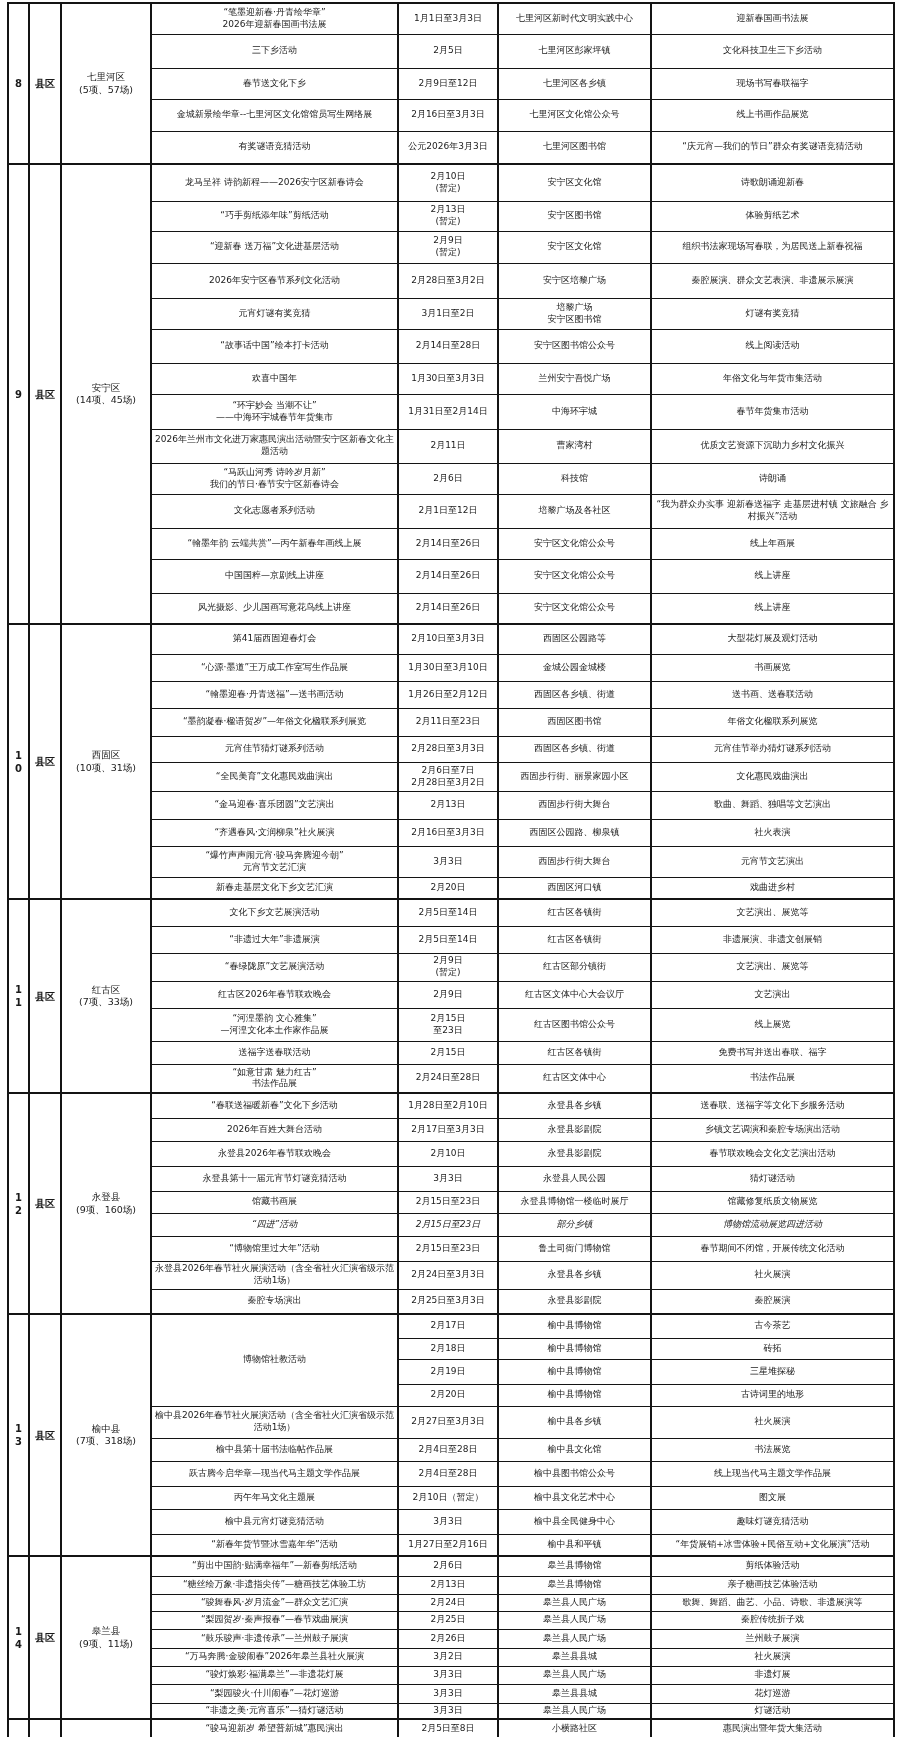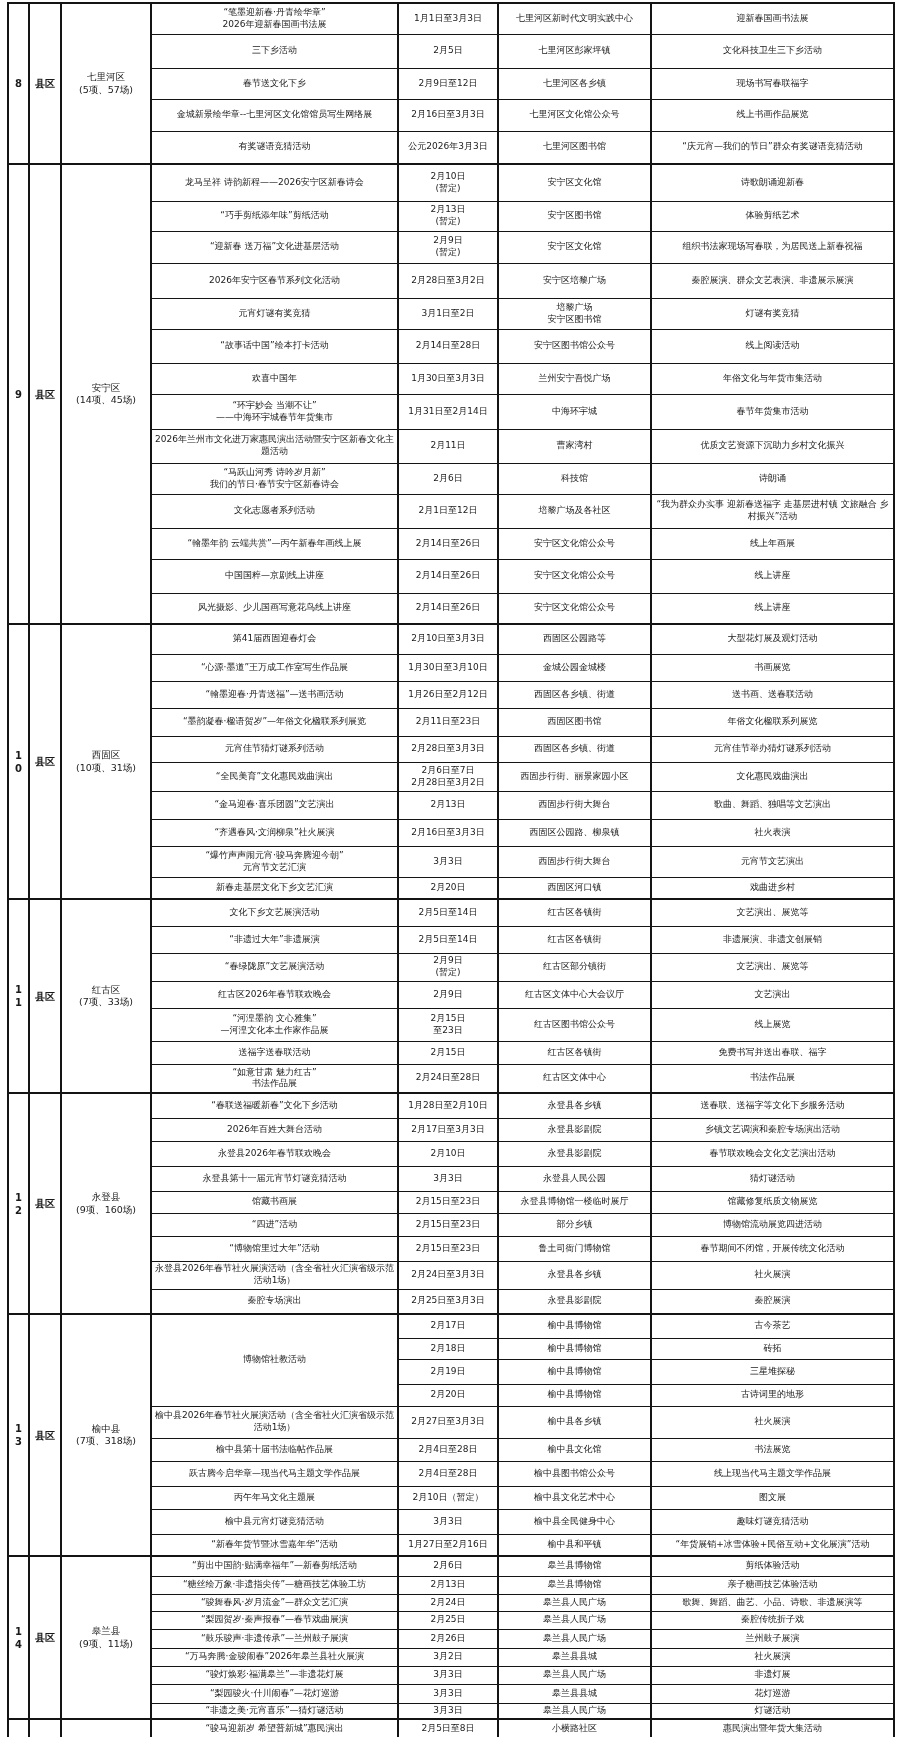--- a/index.html
+++ b/index.html
@@ -301,21 +301,21 @@
         <td class="col-date">3月3日</td>
         <td class="col-location">永登县人民公园</td>
         <td class="col-content">猜灯谜活动</td>
       </tr>
       <tr style="height: 22px;">
         <td class="col-activity">馆藏书画展</td>
         <td class="col-date">2月15日至23日</td>
         <td class="col-location">永登县博物馆一楼临时展厅</td>
         <td class="col-content">馆藏修复纸质文物展览</td>
       </tr>
-      <tr style="height: 23px;">
+      <tr style="height: 23px; font-style: italic;">
         <td class="col-activity">“四进”活动</td>
         <td class="col-date">2月15日至23日</td>
         <td class="col-location">部分乡镇</td>
         <td class="col-content">博物馆流动展览四进活动</td>
       </tr>
       <tr style="height: 25px;">
         <td class="col-activity">“博物馆里过大年”活动</td>
         <td class="col-date">2月15日至23日</td>
         <td class="col-location">鲁土司衙门博物馆</td>
         <td class="col-content">春节期间不闭馆，开展传统文化活动</td>

